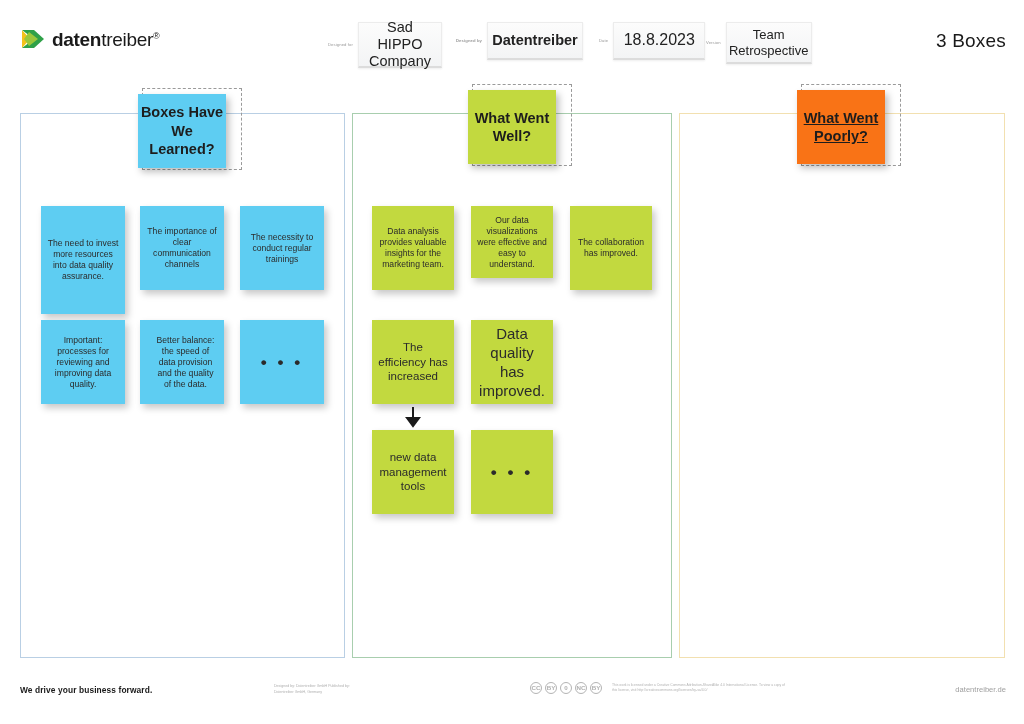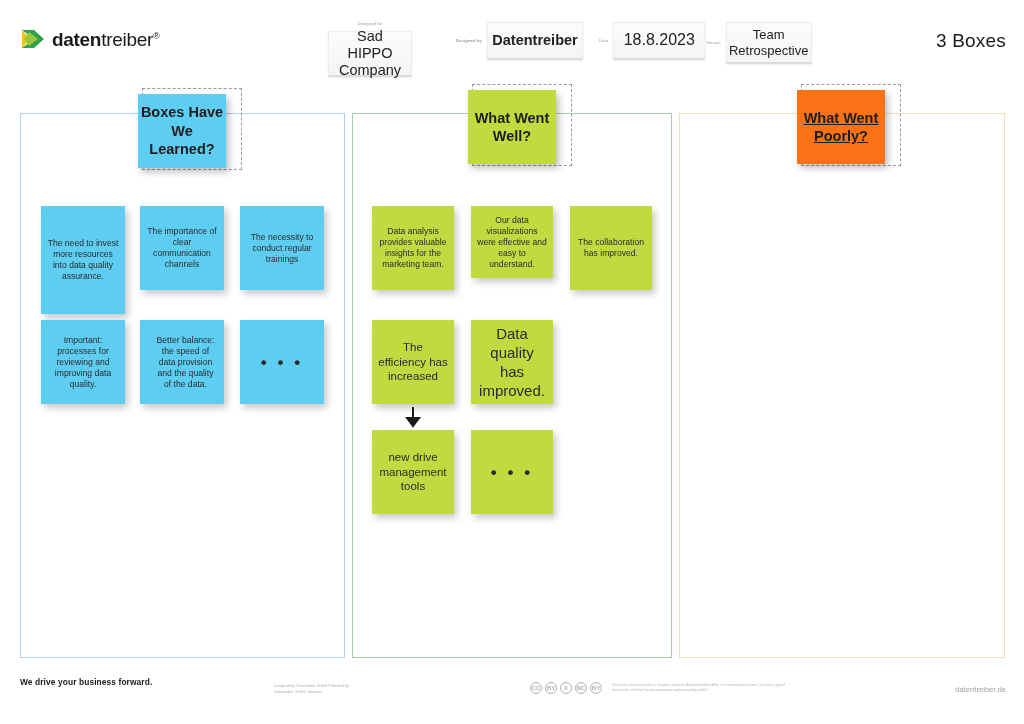--- a/index.html
+++ b/index.html
@@ -163,21 +163,21 @@
   }
 
   
   #footer {
     position: absolute;
     left: 0; top: 676px;
     width: 1024px; height: 48px;
   }
   #tagline {
     position: absolute;
-    left: 20px; top: 1px;
+    left: 20px; top: 9px;
     font-size: 8.4px;
     font-weight: 700;
     color: #1a1a1a;
     letter-spacing: 0.1px;
   }
   #attribution {
     position: absolute;
     left: 274px; top: 8px;
     font-size: 3.6px;
     color: #aeaeae;
@@ -230,21 +230,21 @@
         <svg width="26" height="24" viewBox="0 0 26 24">
           <polygon points="2,2 14,2 24,11 14,11" fill="#2fa148"></polygon>
           <polygon points="2,2 10,11 2,20" fill="#f4c21a"></polygon>
           <polygon points="2,20 14,20 24,11 14,11" fill="#2fa148"></polygon>
           <polygon points="9,4 18,11 9,18 4,11" fill="#9ac73a"></polygon>
         </svg>
       </span>
       <span class="wordmark"><b>daten</b><span class="light">treiber</span><sup>®</sup></span>
     </div>
 
-    <div class="meta-group" style="left:328px;flex-direction:column;">
+    <div class="meta-group" style="left:328px;">
       <span class="meta-label">Designed for</span>
       <div class="meta-field" id="field-company">Sad HIPPO Company</div>
     </div>
 
     <div class="meta-group" style="left:456px;font-weight:bold;">
       <span class="meta-label">Designed by</span>
       <div class="meta-field" id="field-author">Datentreiber</div>
     </div>
 
     <div class="meta-group" style="left:592px;padding-left:7px;">
@@ -295,21 +295,21 @@
 
   <div class="note note-green note-md" style="left:372px; top:320px; width:82px; height:84px;">The efficiency has increased</div>
   <div class="note note-green note-lg" style="left:471px; top:320px; width:82px; height:84px;">Data quality has improved.</div>
 
   <div class="arrow-down" style="left:404px; top:406px;">
     <svg width="18" height="22" viewBox="0 0 18 22">
       <path d="M9 1 L9 14 M3 12 L9 20 L15 12 Z" stroke="#1a1a1a" stroke-width="2" fill="#1a1a1a"></path>
     </svg>
   </div>
 
-  <div class="note note-green note-md" style="left:372px; top:430px; width:82px; height:84px;">new drive management tools</div>
+  <div class="note note-green note-md" style="left:372px; top:430px; width:82px; height:84px;">new data management tools</div>
   <div class="note note-green" style="left:471px; top:430px; width:82px; height:84px;">
     <span class="dots">• • •</span>
   </div>
 
   <div id="footer">
     <div id="tagline">We drive your business forward.</div>
     <div id="attribution">Designed by: Datentreiber GmbH
 Published by: Datentreiber GmbH, Germany</div>
     <div id="site-url">datentreiber.de</div>
   </div>

